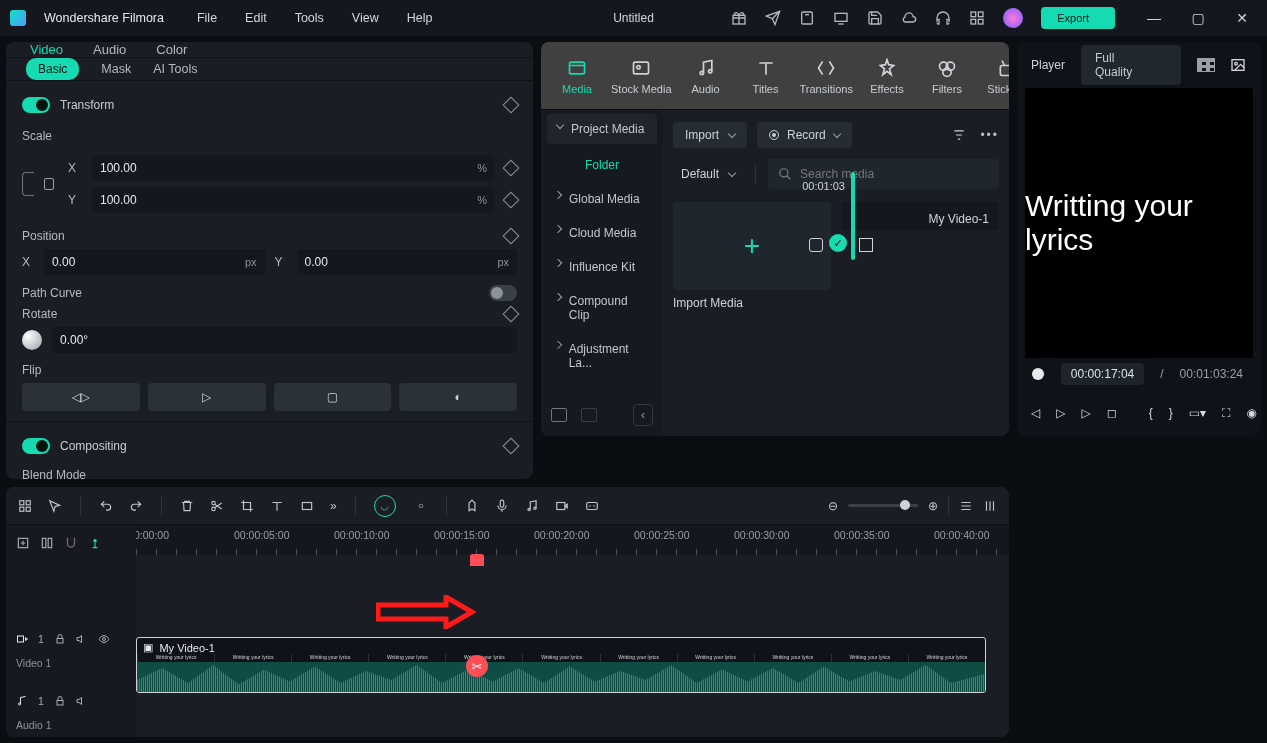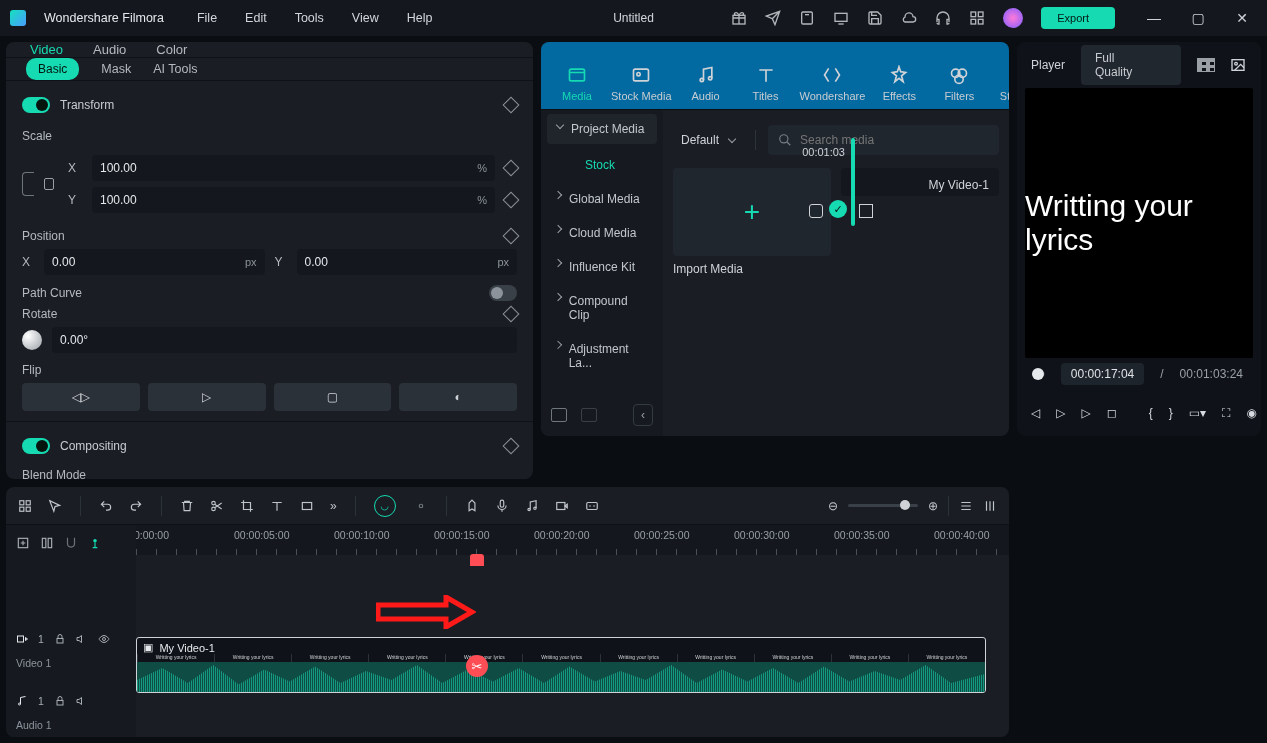--- a/index.html
+++ b/index.html
@@ -22,21 +22,21 @@
 .winbtns div{width:30px;text-align:center;color:#cfd3d7;font-size:14px;}
 
 .workspace{display:grid;grid-template-columns:527px 468px 1fr;grid-template-rows:394px 1fr;gap:8px;padding:6px;height:707px;}
 .media-panel{background:var(--panel);border-radius:8px;display:flex;overflow:hidden;}
 .player-panel{background:#0f1319;border-radius:8px;display:flex;flex-direction:column;overflow:hidden;}
 .props-panel{background:var(--panel);border-radius:8px;grid-row:1/3;display:flex;flex-direction:column;overflow:hidden;}
 .timeline-panel{background:var(--panel);border-radius:8px;grid-column:1/3;position:relative;overflow:hidden;}
 
 
 .media-sidebar{width:160px;background:#161a20;display:flex;flex-direction:column;}
-.tab-icons{height:68px;display:flex;align-items:flex-end;padding:3px 8px;gap:4px;overflow:hidden;background:#0369a1;border-bottom:1px solid #0c0f13;}
+.tab-icons{height:68px;display:flex;align-items:flex-start;padding:12px 8px;gap:4px;overflow:hidden;background:#404040;border-bottom:1px solid #0c0f13;}
 .tab-icons.full{width:527px;position:absolute;}
 .mtab{display:flex;flex-direction:column;align-items:center;gap:5px;padding:4px 2px;border-radius:6px;cursor:pointer;min-width:56px;}
 .mtab.active{color:var(--accent);}
 .mtab .mi{width:20px;height:20px;}
 .mtab span{font-size:11px;white-space:nowrap;}
 .side-list{margin-top:68px;}
 .side-item{display:flex;gap:8px;padding:10px 14px;color:#c2c7cc;cursor:pointer;}
 .side-item.hdr{background:#20252c;border-radius:4px;margin:4px 6px;padding:8px 10px;}
 .side-item .car{width:6px;height:6px;border-right:1.5px solid #9aa0a6;border-bottom:1.5px solid #9aa0a6;transform:rotate(-45deg);}
 .side-item.folder{color:var(--accent);padding-left:44px;}
@@ -230,21 +230,21 @@
     <div class="mtab">
           <svg class="mi" viewBox="0 0 24 24" fill="none" stroke="#cfd3d7" stroke-width="2">
             <path d="M4 6h16M12 6v14"></path>
           </svg>
           <span>Titles</span>
         </div>
     <div class="mtab">
           <svg class="mi" viewBox="0 0 24 24" fill="none" stroke="#cfd3d7" stroke-width="2">
             <path d="M8 4l-5 8 5 8M16 4l5 8-5 8"></path>
           </svg>
-          <span>Wondershare</span>
+          <span>Transitions</span>
         </div>
     <div class="mtab">
           <svg class="mi" viewBox="0 0 24 24" fill="none" stroke="#cfd3d7" stroke-width="2">
             <path d="M12 2l2 6 6 1-5 4 2 7-5-4-5 4 2-7-5-4 6-1z"></path>
           </svg>
           <span>Effects</span>
         </div>
     <div class="mtab">
           <svg class="mi" viewBox="0 0 24 24" fill="none" stroke="#cfd3d7" stroke-width="2">
             <circle cx="8" cy="10" r="5"></circle>
@@ -262,21 +262,21 @@
         </div>
 
   </div>
 
   <div class="media-sidebar">
     <div class="side-list">
       <div class="side-item hdr">
             <span class="car" style="transform:rotate(45deg)"></span>
             <span>Project Media</span>
           </div>
-      <div class="side-item folder">Stock</div>
+      <div class="side-item folder">Folder</div>
       <div class="side-item">
             <span class="car"></span>
             <span>Global Media</span>
           </div>
       <div class="side-item">
             <span class="car"></span>
             <span>Cloud Media</span>
           </div>
       <div class="side-item">
             <span class="car"></span>
@@ -292,20 +292,37 @@
           </div>
     </div>
     <div class="side-bottom">
       <div class="sb-ico"></div>
       <div class="sb-ico" style="opacity:.4"></div>
       <div class="collapse">‹</div>
     </div>
   </div>
 
   <div class="media-main">
+    <div class="mm-top">
+      <div class="dd">
+            <span>Import</span>
+            <span class="car2"></span>
+          </div>
+      <div class="dd rec">
+            <span class="rec-dot"></span>
+            <span>Record</span>
+            <span class="car2"></span>
+          </div>
+      <div class="mm-right">
+        <svg class="smico" viewBox="0 0 24 24" fill="none" stroke="#cfd3d7" stroke-width="2">
+              <path d="M4 5h16M7 12h10M10 19h4"></path>
+            </svg>
+        <span style="letter-spacing:2px">•••</span>
+      </div>
+    </div>
     <div class="mm-row2">
       <div class="dd" style="background:transparent;padding:6px 8px">
             <span>Default</span>
             <span class="car2"></span>
           </div>
       <div style="width:1px;height:20px;background:#2c3239"></div>
       <div class="search">
         <svg width="14" height="14" viewBox="0 0 24 24" fill="none" stroke="#767c84" stroke-width="2">
               <circle cx="10" cy="10" r="7"></circle>
               <path d="M21 21l-6-6"></path>

